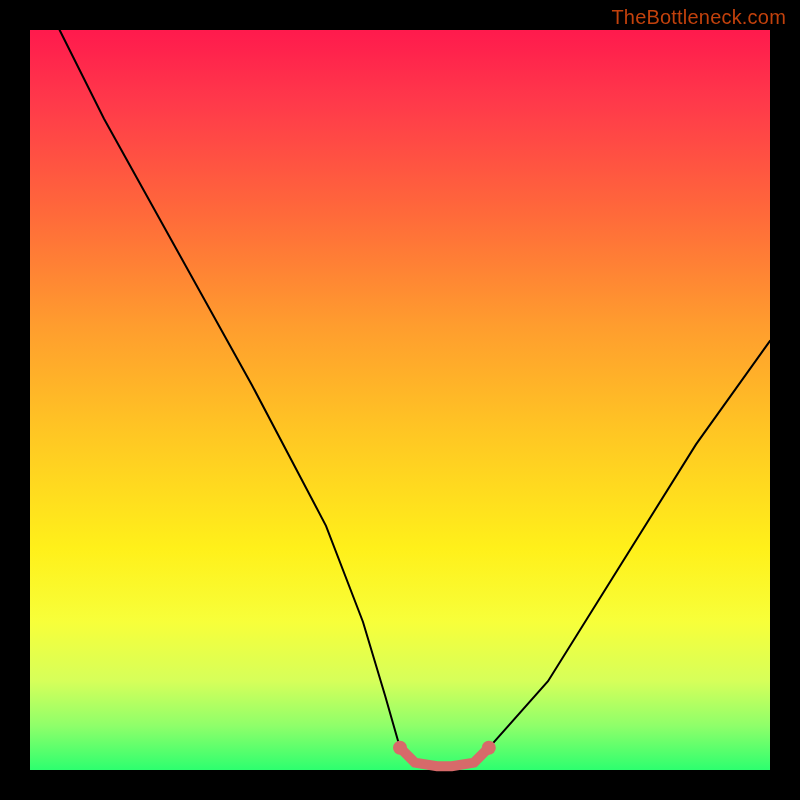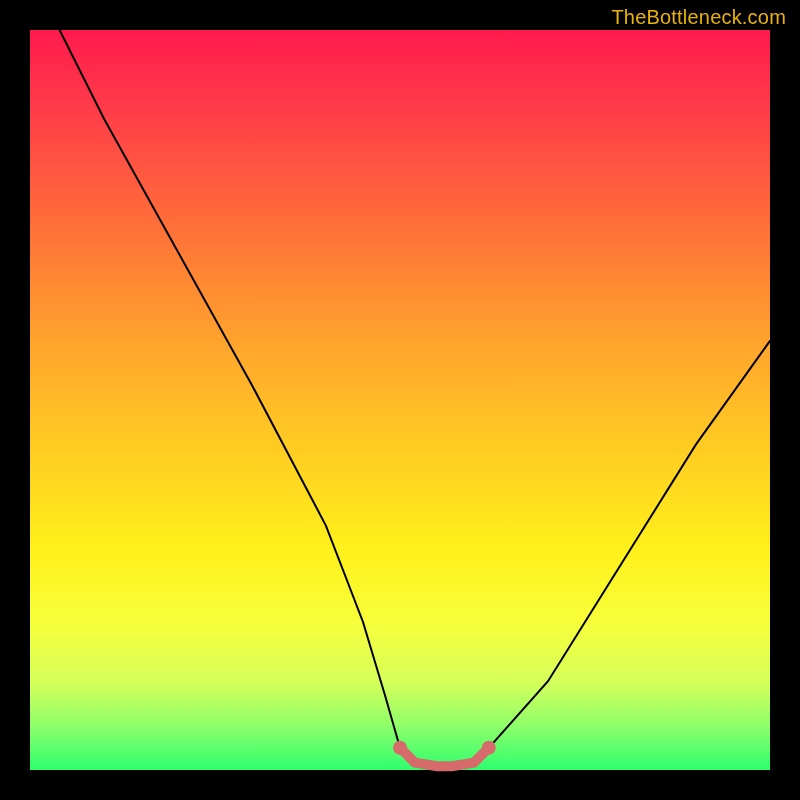--- a/index.html
+++ b/index.html
@@ -34,21 +34,21 @@
       #f7ff3a 80%,
       #d6ff5a 88%,
       #8fff6a 94%,
       #2dff6f 100%
     );
   }
   .watermark {
     position: absolute;
     top: 6px;
     right: 14px;
-    color: #eab308;
+    color: #c2410c;
     font-size: 20px;
     font-weight: 500;
     letter-spacing: 0.2px;
     user-select: none;
   }
   svg.curve {
     position: absolute;
     left: 0;
     top: 0;
     width: 740px;

